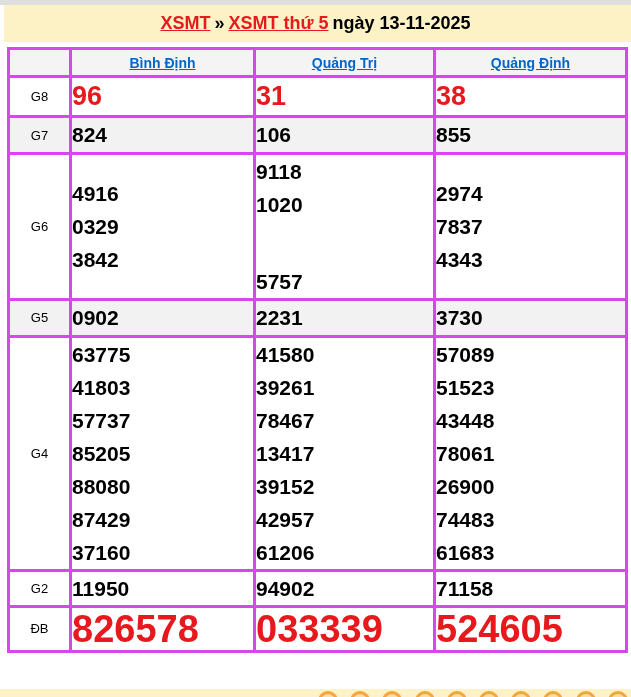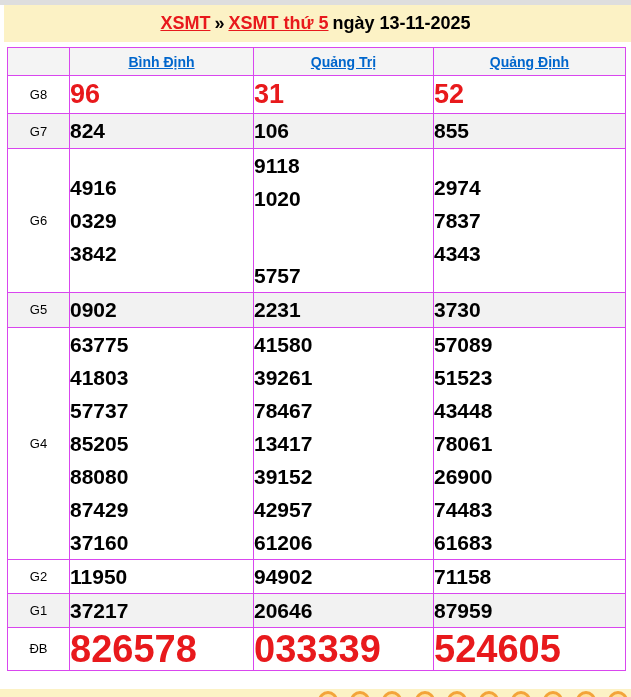--- a/index.html
+++ b/index.html
@@ -10,21 +10,21 @@
 
   .banner { position:absolute; left:4px; top:5px; width:627px; height:37px;
     background:var(--banner,#fcf2c5); text-align:center; line-height:37px;
     font-size:18px; font-weight:bold; color:#000; white-space:nowrap; }
   .banner a { text-decoration:underline; cursor:pointer; }
   .banner .red-link { color:var(--red,#e8191c); }
   .banner .sep { color:#000; padding:0 4px; }
 
   table.results { position:absolute; left:7px; top:47px; width:618px;
     border-collapse:collapse; table-layout:fixed; background:#fff; }
-  table.results td, table.results th { border:1px solid #d946ef; overflow:hidden; }
+  table.results td, table.results th { border:3px solid #d946ef; overflow:hidden; }
 
   tr.header-row th { height:28px; background:#f4f4f4; font-size:14px; font-weight:bold;
     text-align:center; vertical-align:middle; }
   tr.header-row th a { color:var(--blue,#0066cc); text-decoration:underline; cursor:pointer; }
 
   td.label-cell { font-size:13px; color:#000000; text-align:center; vertical-align:middle;
     font-weight:normal; background:#fff; }
   tr.alt td { background:#f2f2f2; }
 
   td.value-cell { text-align:left; vertical-align:middle; font-weight:bold;
@@ -66,21 +66,21 @@
   <tbody>
       <tr class="red-large">
         <td class="label-cell" style="height: 37px;">G8</td>
         <td class="value-cell">
           <div style="line-height: 37px;">96</div>
         </td>
         <td class="value-cell">
           <div style="line-height: 37px;">31</div>
         </td>
         <td class="value-cell">
-          <div style="line-height: 37px;">52</div>
+          <div style="line-height: 37px;">38</div>
         </td>
       </tr>
       <tr class="alt">
         <td class="label-cell" style="height: 34px;">G7</td>
         <td class="value-cell">
           <div style="line-height: 34px;">824</div>
         </td>
         <td class="value-cell">
           <div style="line-height: 34px;">106</div>
         </td>
@@ -153,32 +153,20 @@
         <td class="value-cell">
           <div style="line-height: 33px;">11950</div>
         </td>
         <td class="value-cell">
           <div style="line-height: 33px;">94902</div>
         </td>
         <td class="value-cell">
           <div style="line-height: 33px;">71158</div>
         </td>
       </tr>
-      <tr class="alt">
-        <td class="label-cell" style="height: 33px;">G1</td>
-        <td class="value-cell">
-          <div style="line-height: 33px;">37217</div>
-        </td>
-        <td class="value-cell">
-          <div style="line-height: 33px;">20646</div>
-        </td>
-        <td class="value-cell">
-          <div style="line-height: 33px;">87959</div>
-        </td>
-      </tr>
       <tr class="red-xlarge">
         <td class="label-cell" style="height: 42px;">ĐB</td>
         <td class="value-cell">
           <div style="line-height: 42px;">826578</div>
         </td>
         <td class="value-cell">
           <div style="line-height: 42px;">033339</div>
         </td>
         <td class="value-cell">
           <div style="line-height: 42px;">524605</div>

